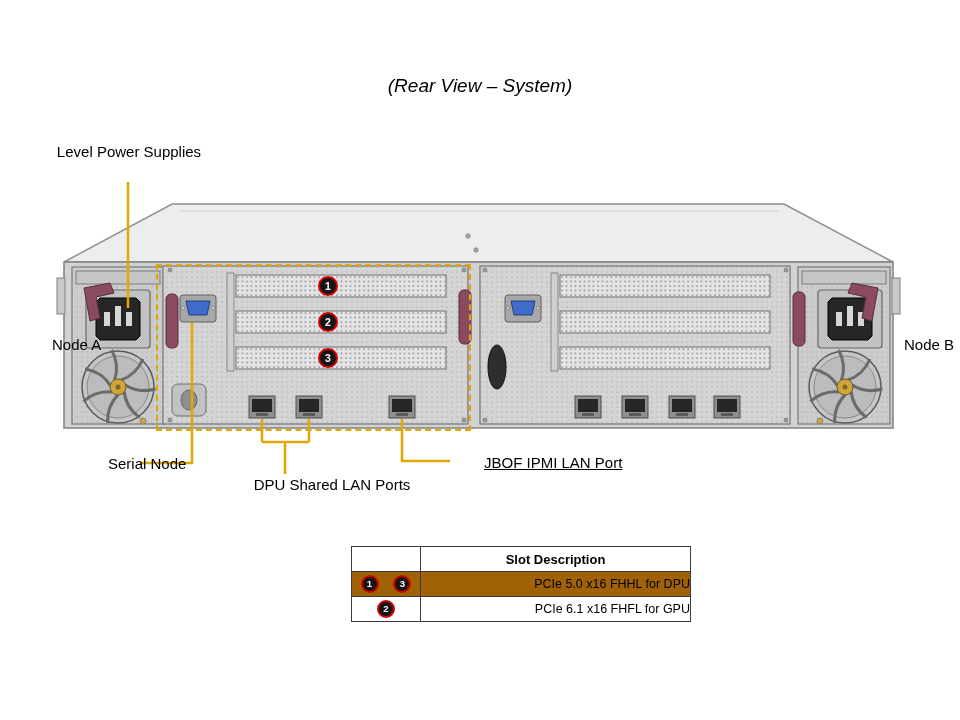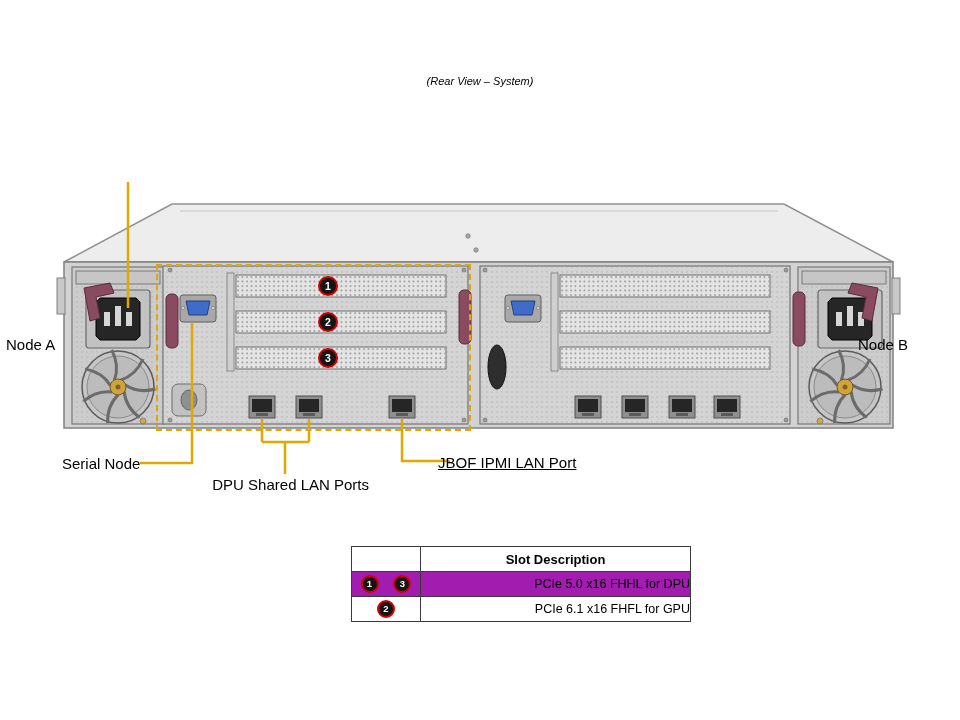--- a/index.html
+++ b/index.html
@@ -2,22 +2,22 @@
 <html><head>
 <meta charset="utf-8">
 <style>
   html,body{margin:0;padding:0;background:#fff;}
   #stage{
     position:relative;width:960px;height:720px;background:#ffffff;
     font-family:"Liberation Sans",sans-serif;color:#000;overflow:hidden;
   }
   .abs{position:absolute;}
   #diagram-svg{position:absolute;left:0;top:0;width:960px;height:720px;}
-  .label{font-size:15px;color:#000;white-space:nowrap;}
-  .title{font-size:11px;font-style:italic;text-align:center;width:100%;}
+  .label{font-size:15px;color:#000;white-space:nowrap;margin-left:46px;}
+  .title{font-size:19px;font-style:italic;text-align:center;width:100%;}
   .psu-label{width:210px;text-align:center;font-size:15px;line-height:19px;}
   .dashed-zone{
     border:2.5px dashed #e0a800;background:transparent;
   }
   .callout-badge{
     width:16px;height:16px;border-radius:50%;
     background:#141414;border:2px solid #d40000;
     color:#fff;font-size:10.5px;font-weight:bold;line-height:16px;text-align:center;
   }
   .table-badge{
@@ -29,21 +29,21 @@
   table.slot-table{
     border-collapse:collapse;width:340px;table-layout:fixed;
     font-size:12.5px;background:#fff;
   }
   table.slot-table td,table.slot-table th{
     border:1px solid #3a3a3a;height:24px;padding:0;
   }
   table.slot-table .badge-col{width:68px;text-align:center;}
   table.slot-table th.desc-head{font-weight:bold;text-align:center;font-size:13px;}
   table.slot-table .desc-cell{text-align:right;padding-left:10px;}
-  tr.row-gray td{background:#a21caf;}
+  tr.row-gray td{background:#a16207;}
   tr.row-white td{background:#ffffff;}
 </style>
 </head>
 <body>
 
 <div id="stage">
 
   <svg id="diagram-svg" viewBox="0 0 960 720">
     <defs>
       <pattern id="meshA" width="5" height="5" patternUnits="userSpaceOnUse">
@@ -192,27 +192,28 @@
 
   <div class="abs dashed-zone" style="left:156px;top:264px;width:311px;height:163px;"></div>
 
   <div class="abs callout-badge" style="left:318px;top:276px;">1</div>
   <div class="abs callout-badge" style="left:318px;top:312px;">2</div>
   <div class="abs callout-badge" style="left:318px;top:348px;">3</div>
 
   <div class="abs title" style="top:75px;left:0;">(Rear View – System)</div>
 
   <div class="abs psu-label" style="left:24px;top:142px;">
+    <div>Level Power Supplies</div>
   </div>
 
   <div class="abs label" style="left:6px;top:336px;">Node A</div>
   <div class="abs label" style="left:858px;top:336px;">Node B</div>
 
   <div class="abs label" style="left:62px;top:455px;width:75px;text-align:right;">Serial Node</div>
-  <div class="abs label" style="left:203px;top:476px;width:166px;text-align:right;">DPU Shared LAN Ports</div>
+  <div class="abs label" style="left:203px;top:476px;width:166px;text-align:center;">DPU Shared LAN Ports</div>
   <div class="abs label" style="left:438px;top:454px;text-decoration:underline;">JBOF IPMI LAN Port</div>
 
   <div class="abs" style="left:310px;top:546px;padding-left:41px;">
     <table class="slot-table">
       <tbody>
           <tr>
         <th class="badge-col"></th>
         <th class="desc-head">Slot Description</th>
       </tr>
       <tr class="row-gray">

